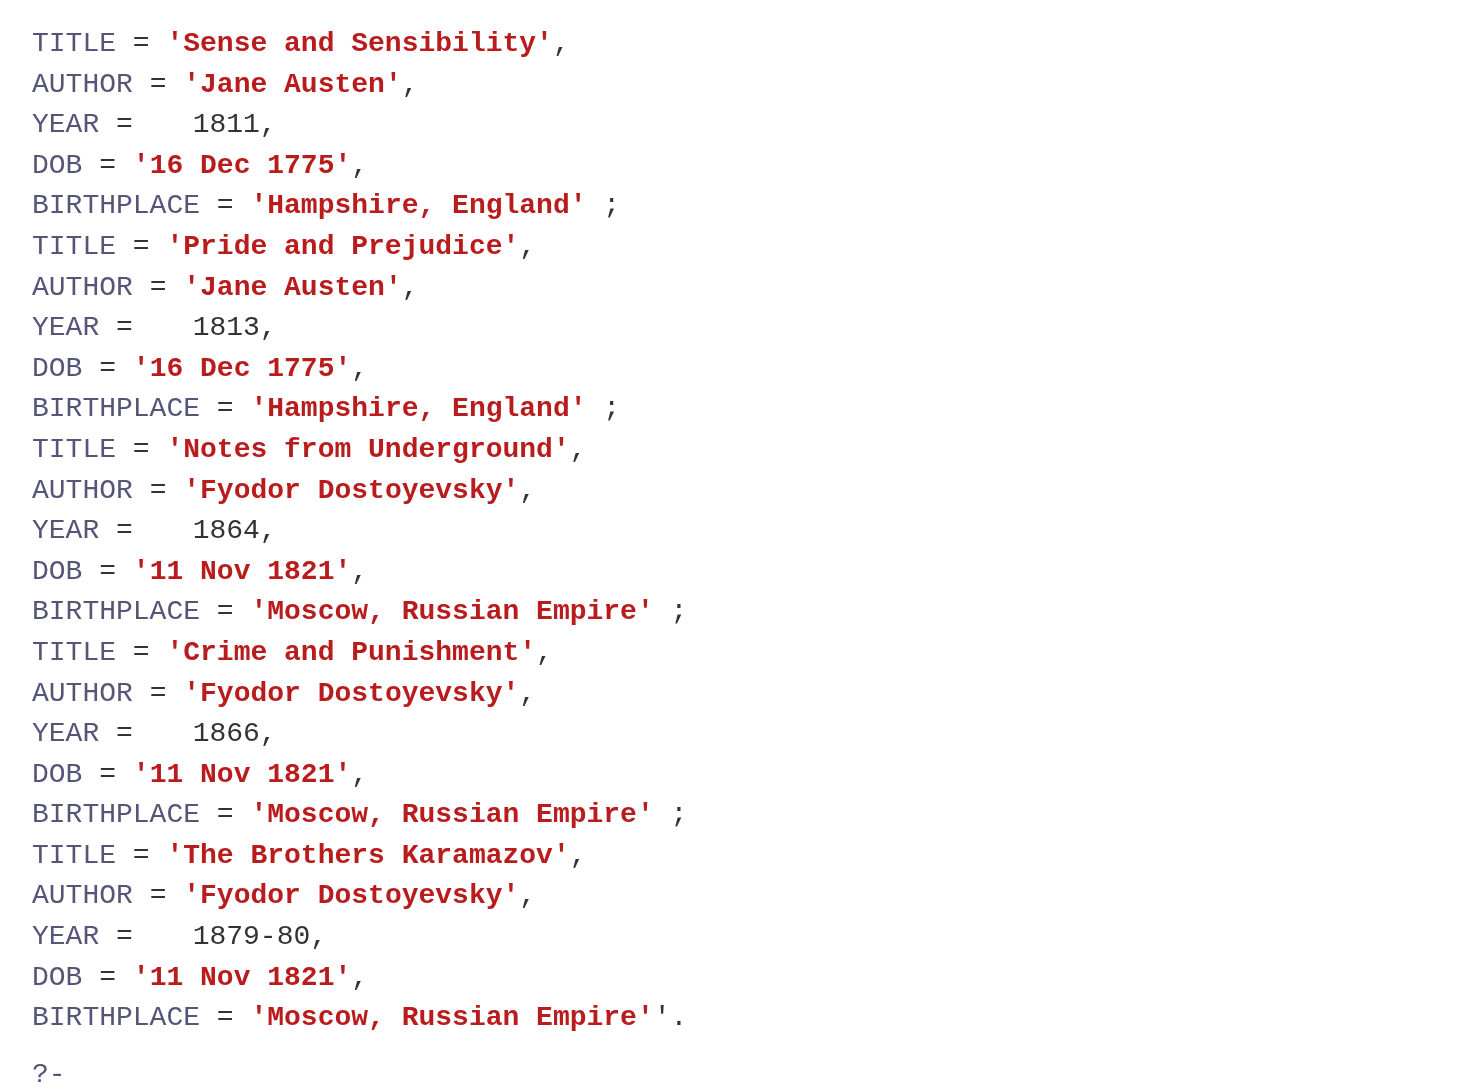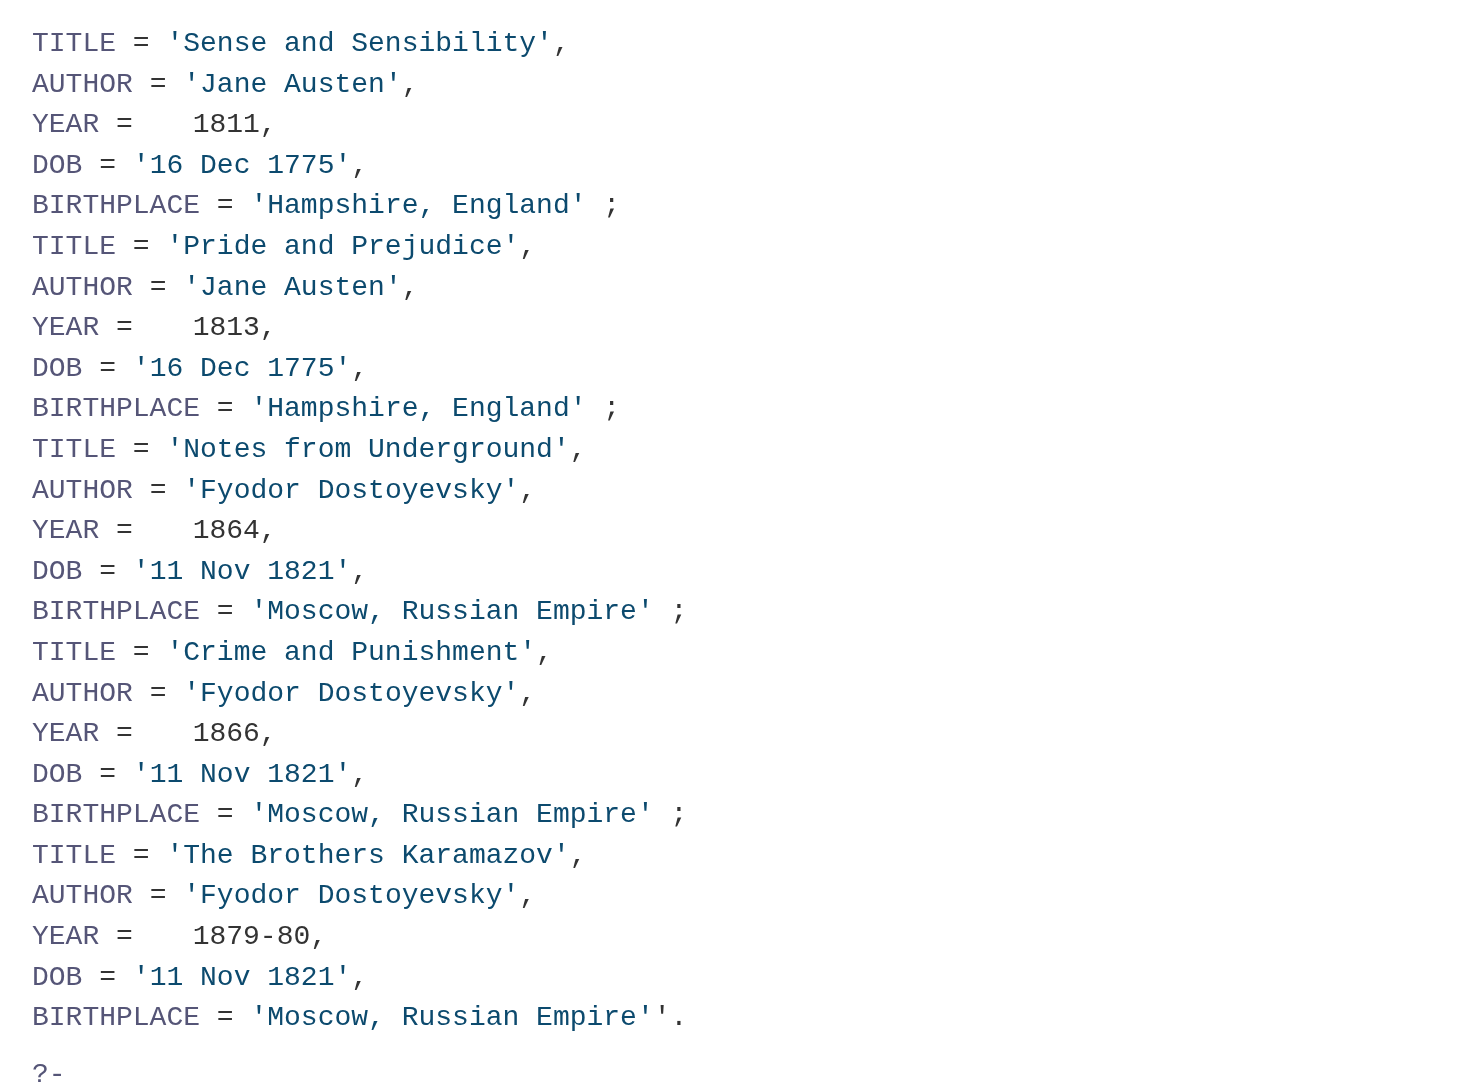--- a/index.html
+++ b/index.html
@@ -24,21 +24,22 @@
     .kw {
       color: #555577;
       text-align: center;
     }
 
     .op {
       color: #333333;
     }
 
     .str {
-      color: #0c4a6e;
+      color: #b91c1c;
+      font-weight: bold;
     }
 
     .num {
       color: #333333;
       margin-left: 43px;
     }
 
     .punct {
       color: #333333;
     }

